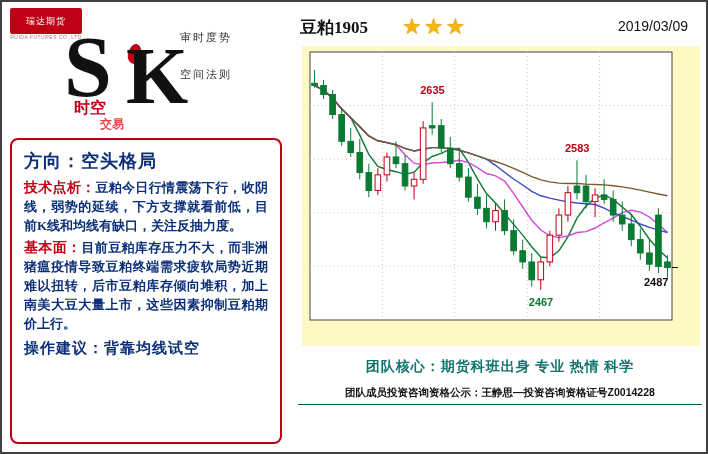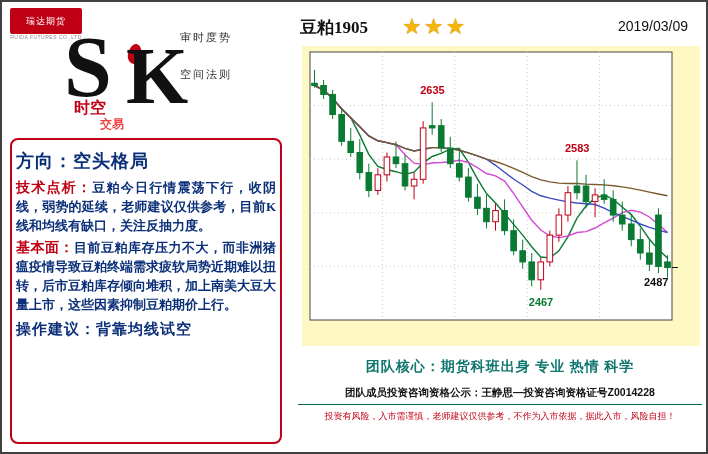--- a/index.html
+++ b/index.html
@@ -11,21 +11,21 @@
   .logo-sub{position:absolute;left:8px;top:32px;width:72px;font-size:5px;color:#888;text-align:center;letter-spacing:0.5px;}
   .sk{position:absolute;left:60px;top:18px;width:130px;height:110px;color:#111;font-family:"Liberation Serif",serif;font-weight:bold;}
   .sk .s{position:absolute;left:2px;top:4px;font-size:86px;line-height:86px;}
   .sk .k{position:absolute;left:64px;top:16px;font-size:80px;line-height:80px;}
   .sk .dot{position:absolute;left:66px;top:24px;width:14px;height:20px;background:#c00014;border-radius:50% 50% 50% 50%/60% 60% 40% 40%;transform:rotate(8deg);}
   .sk .small1{position:absolute;left:12px;top:78px;font-size:16px;color:#c00014;font-weight:bold;}
   .sk .small2{position:absolute;left:38px;top:96px;font-size:12px;color:#ef4444;font-weight:bold;}
   .slogan{position:absolute;left:178px;top:28px;width:86px;font-size:11px;color:#333;line-height:15px;}
   .slogan div{letter-spacing:2px;}
   .slogan .b{margin-top:22px;}
-  .card{position:absolute;left:8px;top:136px;width:272px;height:306px;border:2px solid #c00014;border-radius:8px;background:#fff;box-sizing:border-box;padding:6px 4px;}
+  .card{position:absolute;left:8px;top:136px;width:272px;height:306px;border:2px solid #c00014;border-radius:8px;background:#fff;box-sizing:border-box;padding:6px 12px;}
   .dir{font-size:18px;font-weight:bold;color:#0b2f78;letter-spacing:1px;line-height:30px;font-family:"Liberation Serif",serif;}
   .h-red{color:#c00014;font-weight:bold;font-size:14px;}
   .body-txt{color:#0b2f78;font-size:13px;line-height:19px;font-weight:bold;font-family:"Liberation Serif",serif;text-align:justify;}
   .p1{margin-top:2px;}
   .p2{margin-top:3px;}
   .advice{margin-top:6px;font-size:15px;font-weight:bold;color:#0b2f78;letter-spacing:1px;font-family:"Liberation Serif",serif;}
   
   .right{position:absolute;left:292px;top:4px;width:412px;height:446px;}
   .chart-head{position:absolute;left:0;top:0;width:412px;height:42px;}
   .contract{position:absolute;left:6px;top:10px;font-size:17px;font-weight:bold;color:#111;font-family:"Liberation Serif",serif;}
@@ -61,21 +61,21 @@
     <div class="slogan">
       <div>审时度势</div>
       <div class="b">空间法则</div>
     </div>
 
     <div class="card">
       <div class="dir">
         <span>方向：</span><span>空头格局</span>
       </div>
       <div class="body-txt p1">
-        <span class="h-red">技术点析：</span><span>豆粕今日行情震荡下行，收阴线，弱势的延续，老师建议仅供参考，目前K线和均线有缺口，关注反抽力度。</span>
+        <span class="h-red">技术点析：</span><span>豆粕今日行情震荡下行，收阴线，弱势的延续，下方支撑就看前低，目前K线和均线有缺口，关注反抽力度。</span>
       </div>
       <div class="body-txt p2">
         <span class="h-red">基本面：</span><span>目前豆粕库存压力不大，而非洲猪瘟疫情导致豆粕终端需求疲软局势近期难以扭转，后市豆粕库存倾向堆积，加上南美大豆大量上市，这些因素抑制豆粕期价上行。</span>
       </div>
       <div class="advice">操作建议：背靠均线试空</div>
     </div>
   </div>
 
   <div class="right">
     <div class="chart-head">
@@ -183,15 +183,14 @@
         </svg>
       <div class="lbl lbl-red" id="lab-2635" style="left: 118.175px; top: 38.25px;">2635</div>
       <div class="lbl lbl-red" id="lab-2583" style="left: 262.975px; top: 96.3167px;">2583</div>
       <div class="lbl lbl-green" id="lab-2467" style="left: 226.775px; top: 249.85px;">2467</div>
       <div class="lbl" id="lab-2487" style="color: rgb(17, 17, 17); left: 342px; top: 229.517px;">2487</div>
     </div>
 
     <div class="green-line"></div>
     <div class="team">团队核心：期货科班出身  专业   热情   科学</div>
     <div class="cert">团队成员投资咨询资格公示：王静思—投资咨询资格证号Z0014228</div>
-    <div class="disc">投资有风险，入市需谨慎，老师建议仅供参考，不作为入市依据，据此入市，风险自担！</div>
   </div>
 </div>
 
 </body></html>

